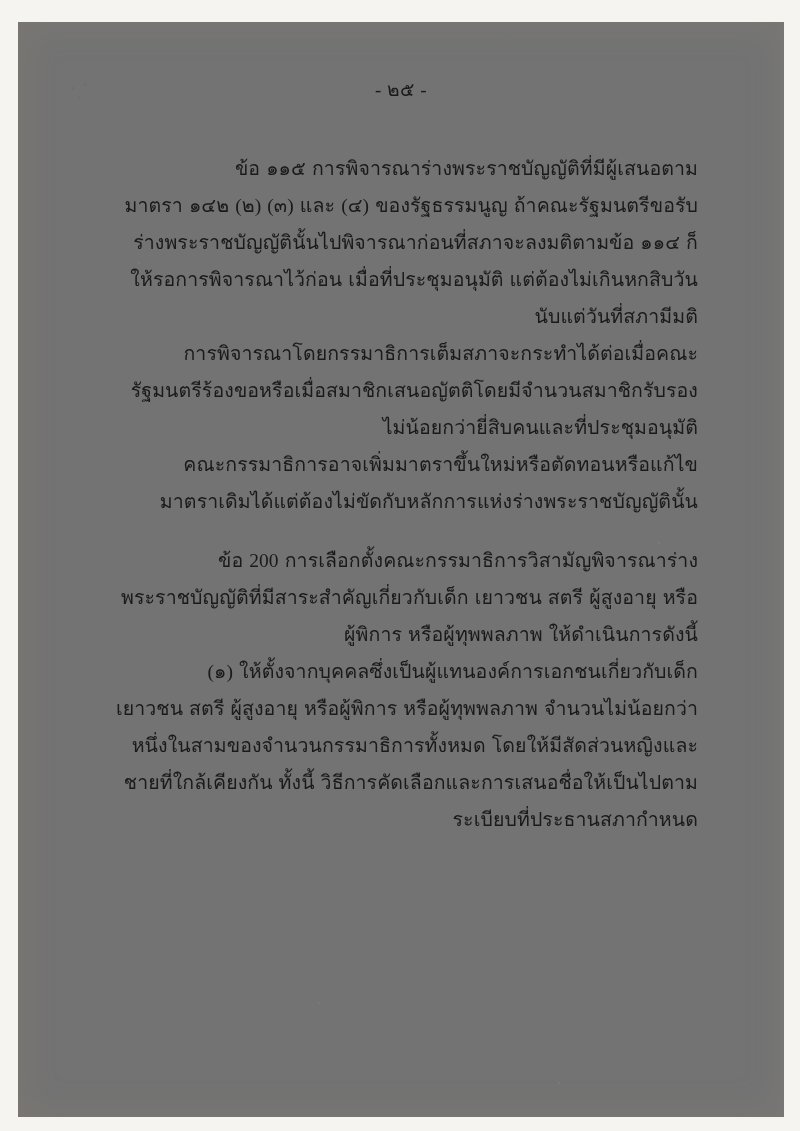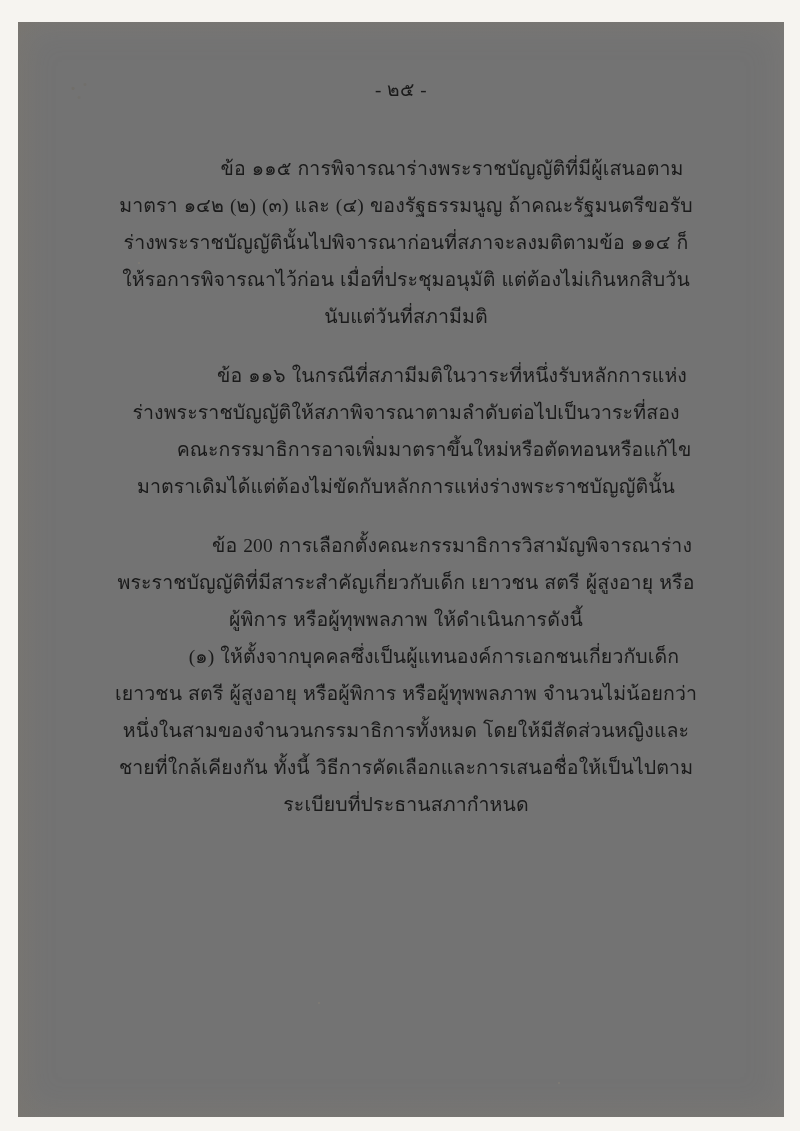--- a/index.html
+++ b/index.html
@@ -79,21 +79,21 @@
   .doc-body {
     position: absolute;
     left: 96px;
     right: 86px;
     top: 128px;
   }
 
   .para {
     font-size: 19.5px;
     line-height: 37px;
-    text-align: center;
+    text-align: right;
     margin: 0;
     letter-spacing: 0.1px;
     word-spacing: 1px;
   }
   .para + .para {
     margin-top: 0;
   }
   .para.gap {
     margin-top: 22px;
   }
@@ -131,21 +131,21 @@
 
     <div class="speck" style="left:120px; top:240px; width:2px; height:2px;"></div>
     <div class="speck" style="left:640px; top:520px; width:2px; height:2px;"></div>
     <div class="speck" style="left:300px; top:980px; width:2px; height:2px;"></div>
     <div class="speck" style="left:540px; top:1060px; width:2px; height:2px;"></div>
 
     <div class="page-number">- ๒๕ -</div>
 
     <div class="doc-body">
       <p class="para indent-lg">ข้อ ๑๑๕  การพิจารณาร่างพระราชบัญญัติที่มีผู้เสนอตามมาตรา ๑๔๒ (๒) (๓) และ (๔) ของรัฐธรรมนูญ ถ้าคณะรัฐมนตรีขอรับร่างพระราชบัญญัตินั้นไปพิจารณาก่อนที่สภาจะลงมติตามข้อ ๑๑๔ ก็ให้รอการพิจารณาไว้ก่อน เมื่อที่ประชุมอนุมัติ แต่ต้องไม่เกินหกสิบวันนับแต่วันที่สภามีมติ</p>
-      <p class="para indent-lg gap">ข้อ ๑๑๖  ในกรณีที่สภามีมติในวาระที่หนึ่งรับหลักการแห่งร่างพระราชบัญญัติให้สภาพิจารณาตามลำดับต่อไปเป็นวาระที่สอง</p>
+      <p class="para indent">การพิจารณาโดยกรรมาธิการเต็มสภาจะกระทำได้ต่อเมื่อคณะรัฐมนตรีร้องขอหรือเมื่อสมาชิกเสนอญัตติโดยมีจำนวนสมาชิกรับรองไม่น้อยกว่ายี่สิบคนและที่ประชุมอนุมัติ</p>
       <p class="para indent">คณะกรรมาธิการอาจเพิ่มมาตราขึ้นใหม่หรือตัดทอนหรือแก้ไขมาตราเดิมได้แต่ต้องไม่ขัดกับหลักการแห่งร่างพระราชบัญญัตินั้น</p>
       <p class="para indent-lg gap">ข้อ 200  การเลือกตั้งคณะกรรมาธิการวิสามัญพิจารณาร่างพระราชบัญญัติที่มีสาระสำคัญเกี่ยวกับเด็ก เยาวชน สตรี ผู้สูงอายุ หรือผู้พิการ หรือผู้ทุพพลภาพ ให้ดำเนินการดังนี้</p>
       <p class="para indent">(๑) ให้ตั้งจากบุคคลซึ่งเป็นผู้แทนองค์การเอกชนเกี่ยวกับเด็ก เยาวชน สตรี ผู้สูงอายุ หรือผู้พิการ หรือผู้ทุพพลภาพ จำนวนไม่น้อยกว่าหนึ่งในสามของจำนวนกรรมาธิการทั้งหมด โดยให้มีสัดส่วนหญิงและชายที่ใกล้เคียงกัน  ทั้งนี้ วิธีการคัดเลือกและการเสนอชื่อให้เป็นไปตามระเบียบที่ประธานสภากำหนด</p>
 
     </div>
 
   </div>
 </div>
 
 </body></html>

